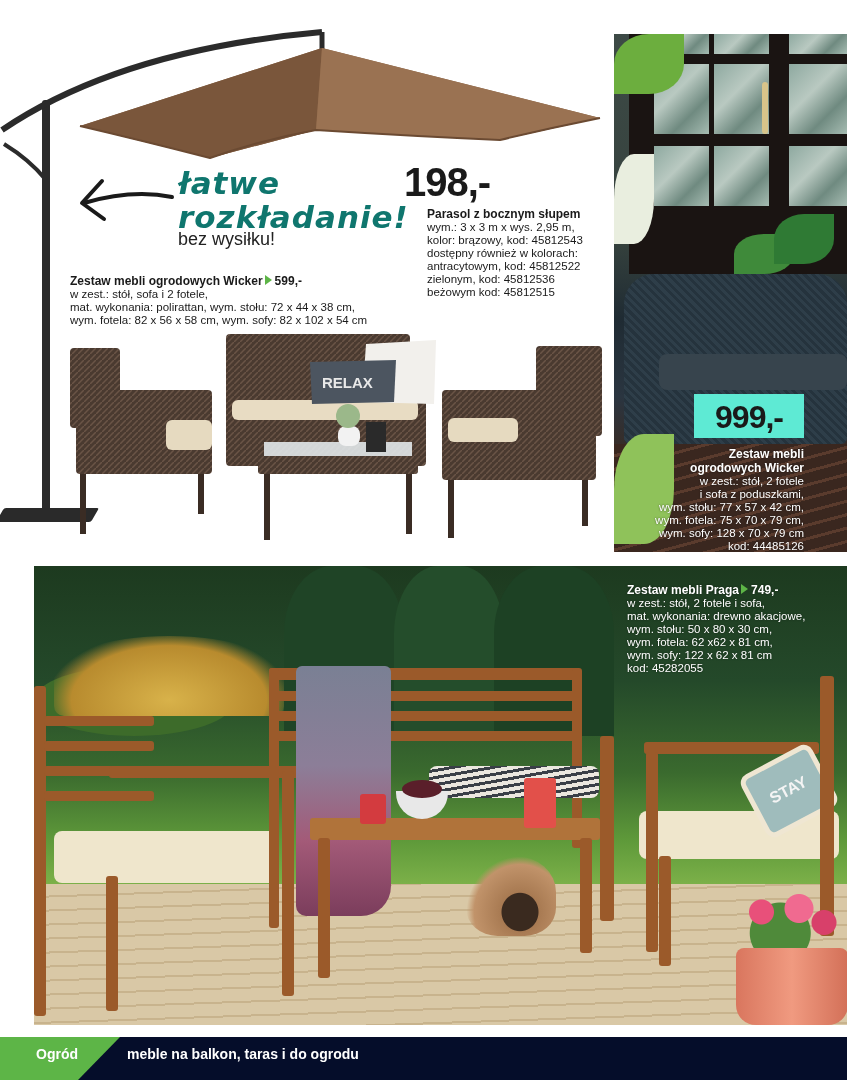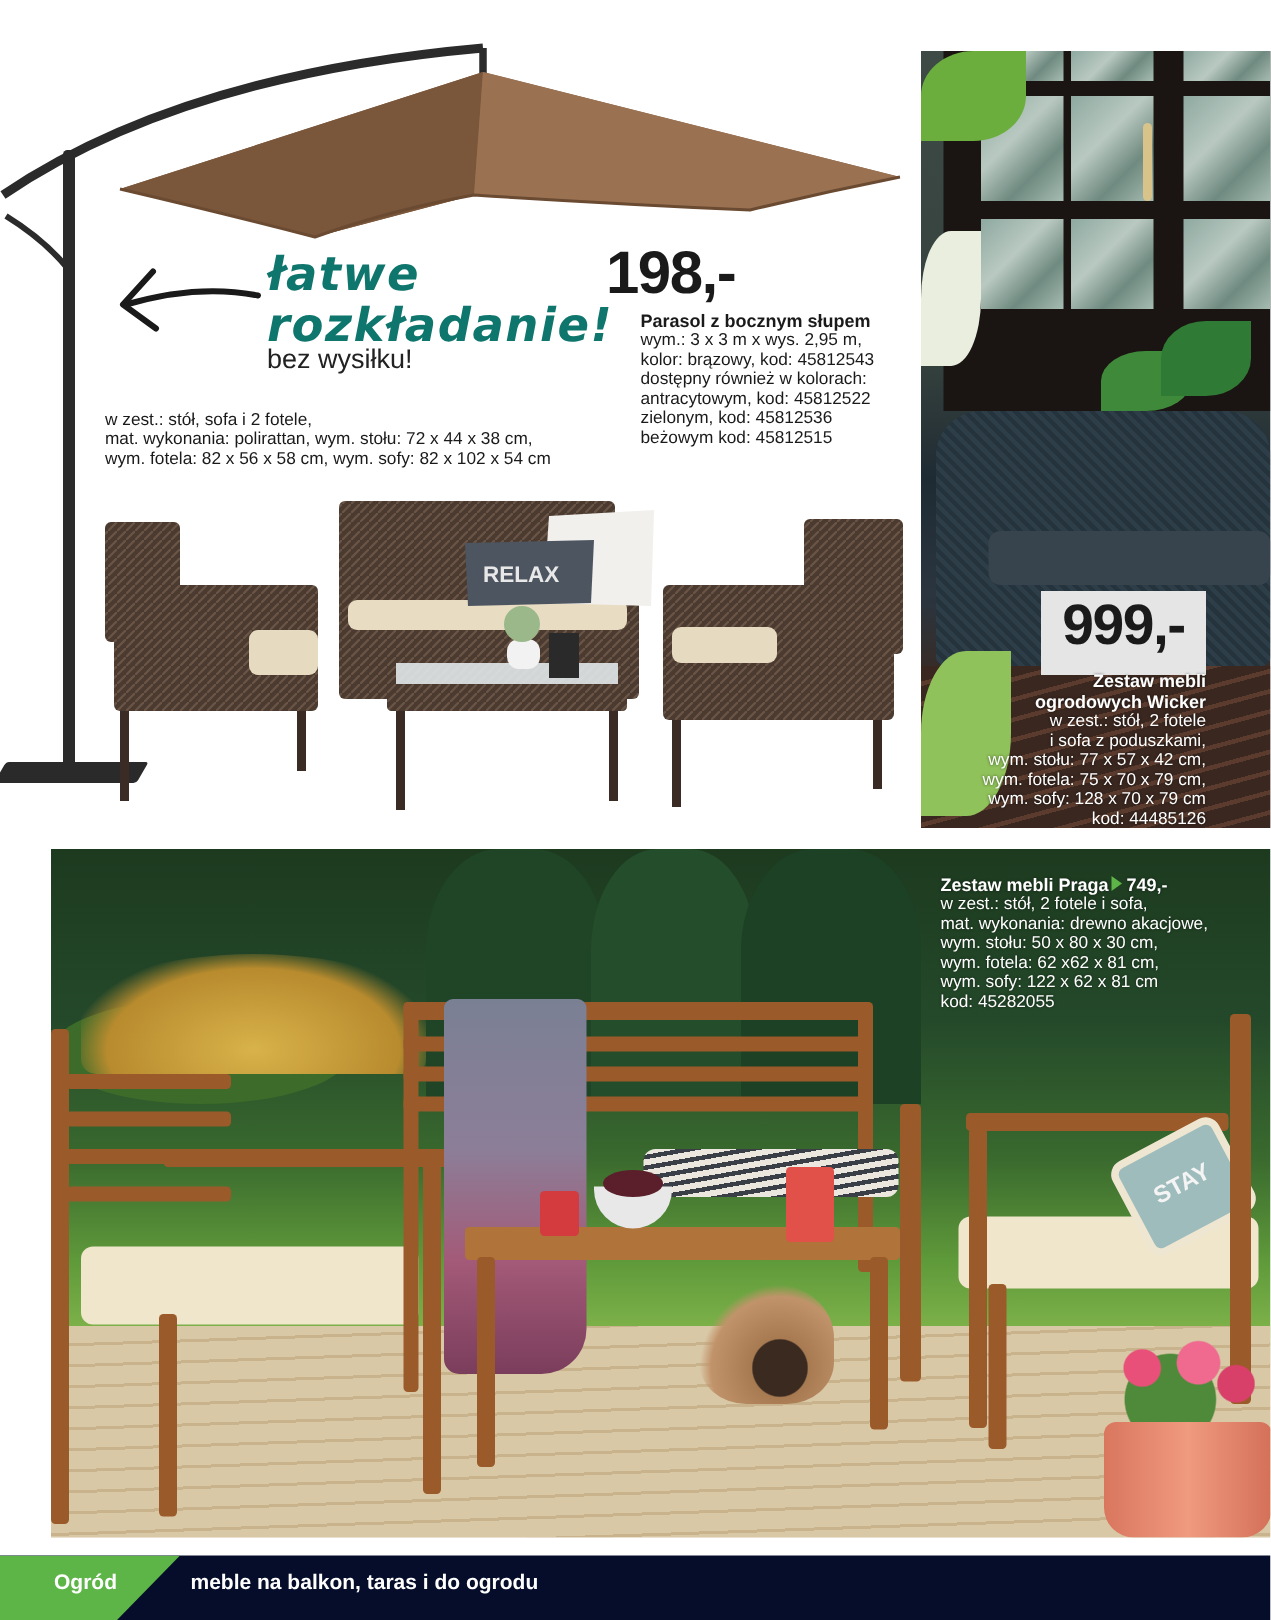--- a/index.html
+++ b/index.html
@@ -32,21 +32,21 @@
   
   .corfu-photo { left: 614px; top: 34px; width: 233px; height: 518px; overflow: hidden;
     background: linear-gradient(180deg, #3d4a46 0%, #35413d 40%, #1f2b33 55%, #2a3540 70%, #3a2a22 82%, #4a3328 100%); }
   .door-frame { left: 15px; top: 0; width: 218px; height: 240px; background: #1a1412; }
   .pane { background: linear-gradient(135deg, #8ea9a0, #b9c9c1 40%, #6f8a80 70%, #a6bcb2); }
   .corfu-leaf { border-radius: 50% 0 50% 0; background: #6cae3e; }
   .corfu-chair { left: 10px; top: 240px; width: 223px; height: 170px; border-radius: 30px 30px 6px 6px;
     background: repeating-linear-gradient(45deg, #25333d 0 3px, #2e3e49 3px 6px); }
   .corfu-cushion { left: 45px; top: 320px; width: 188px; height: 36px; background: #37444d; border-radius: 8px; }
   .deck { left: 0; top: 410px; width: 233px; height: 108px; background: repeating-linear-gradient(165deg, #3a271f 0 10px, #5a3b2d 10px 13px); }
-  .corfu-price-box { left: 694px; top: 394px; width: 110px; height: 56px; background: #e5e5e5; font-size: 38px; font-weight: bold; text-align: center; line-height: 46px; letter-spacing: -1px; }
+  .corfu-price-box { left: 694px; top: 394px; width: 110px; height: 44px; background: #5eead4; font-size: 32px; font-weight: bold; text-align: center; line-height: 46px; letter-spacing: -1px; }
   .corfu-text { right: 43px; top: 447px; text-align: right; color: #ffffff; }
   .corfu-text .prod-title, .corfu-text .prod-line { text-shadow: 0 0 2px rgba(0,0,0,0.6); }
 
   
   .praga-photo { left: 34px; top: 566px; width: 813px; height: 459px; overflow: hidden;
     background: linear-gradient(180deg, #1d3a1f 0%, #24492a 25%, #3a6a2e 45%, #5f9a3a 60%, #7eb24a 70%, #c9b89a 75%, #e2d3b5 100%); }
   .hedge { top: 0; height: 170px; border-radius: 40% 40% 0 0; }
   .grass-plume { left: 20px; top: 70px; width: 230px; height: 80px; border-radius: 50% 50% 10px 10px;
     background: radial-gradient(ellipse at 50% 80%, #d8b24a, #b88b2e 60%, transparent 75%); }
   .bush { left: 0; top: 100px; width: 200px; height: 70px; border-radius: 50%; background: #3d6b2a; }
@@ -97,20 +97,23 @@
   <div class="prod-title">Parasol z bocznym słupem</div>
   <div class="prod-line">wym.: 3 x 3 m x wys. 2,95 m,</div>
   <div class="prod-line">kolor: brązowy, kod: 45812543</div>
   <div class="prod-line">dostępny również w kolorach:</div>
   <div class="prod-line">antracytowym, kod: 45812522</div>
   <div class="prod-line">zielonym, kod: 45812536</div>
   <div class="prod-line">beżowym kod: 45812515</div>
 </div>
 
 <div class="abs wicker-text">
+  <div class="prod-title">
+    <span>Zestaw mebli ogrodowych Wicker</span><span class="price-arrow"></span><span>599,-</span>
+  </div>
   <div class="prod-line">w zest.: stół, sofa i 2 fotele,</div>
   <div class="prod-line">mat. wykonania: polirattan, wym. stołu: 72 x 44 x 38 cm,</div>
   <div class="prod-line">wym. fotela: 82 x 56 x 58 cm, wym. sofy: 82 x 102 x 54 cm</div>
 </div>
 
 <svg class="abs wicker-set" viewBox="0 0 545 215">
   <defs>
     <pattern id="weave" width="6" height="6" patternUnits="userSpaceOnUse">
       <rect width="6" height="6" fill="#4a3a30"></rect>
       <path d="M0 6 L6 0" stroke="#6a5446" stroke-width="1.5"></path>

